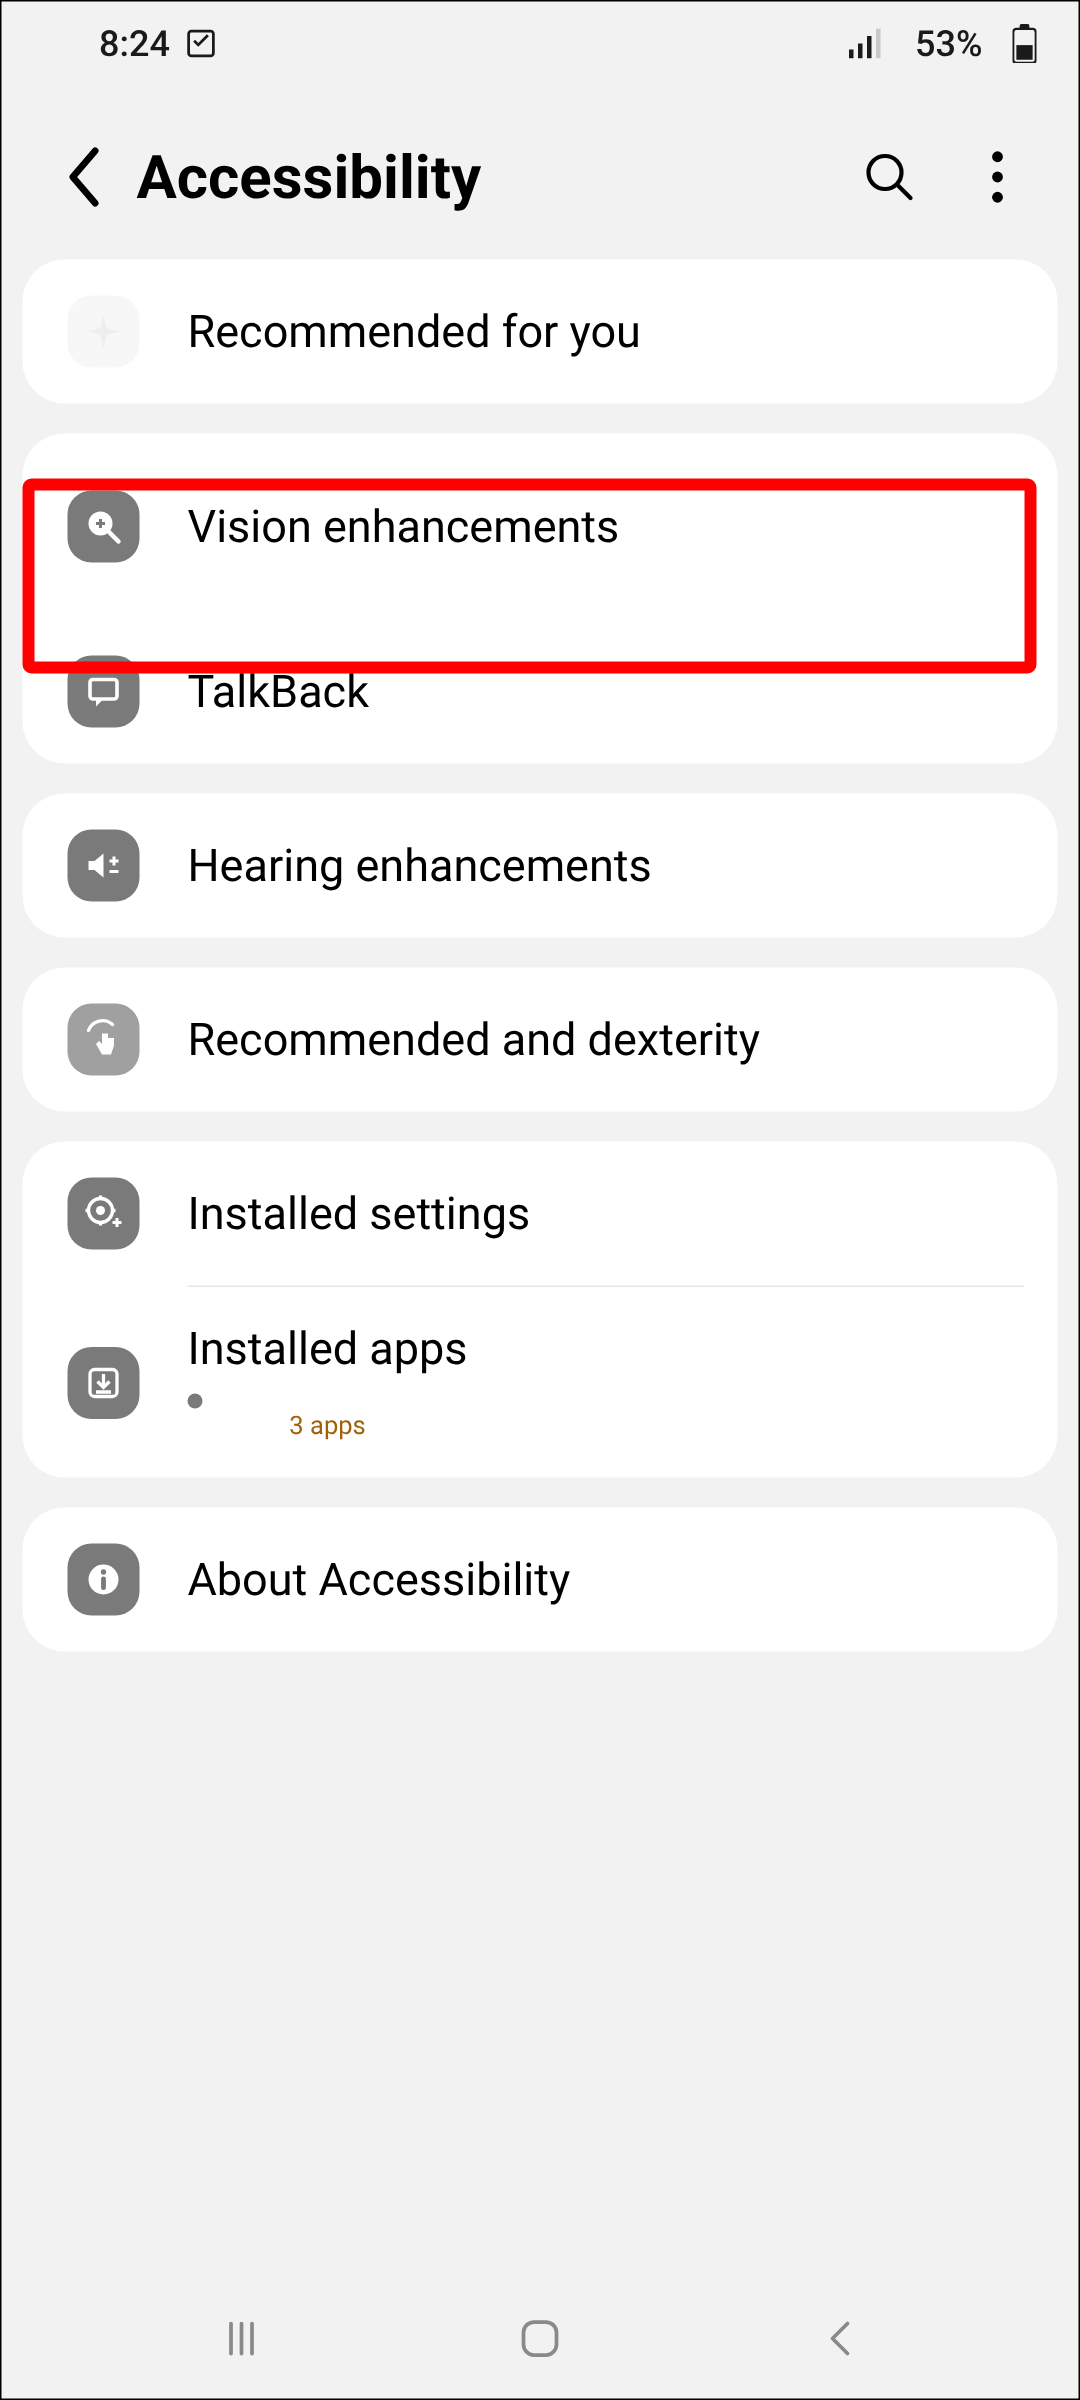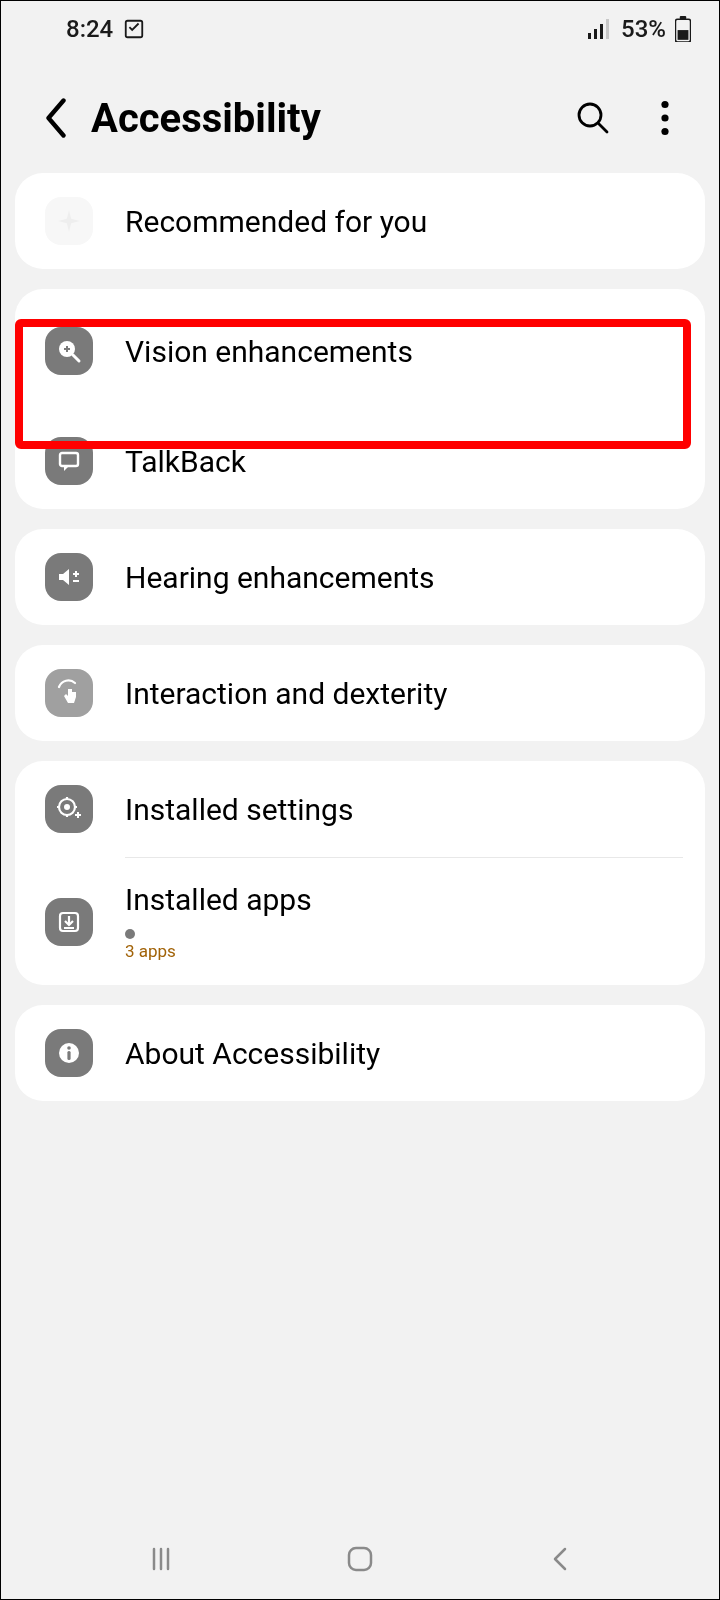--- a/index.html
+++ b/index.html
@@ -29,21 +29,21 @@
       margin-left: 17px;
     }
     .status-left {
       display: flex;
       align-items: center;
       gap: 10px;
     }
     .status-right {
       display: flex;
       align-items: center;
-      gap: 9px;
+      gap: 20px;
     }
     .header {
       display: flex;
       align-items: center;
       padding: 40px 30px 30px 30px;
     }
     .back-btn {
       width: 50px;
       height: 50px;
       display: flex;
@@ -102,20 +102,21 @@
     .squircle.light {
       background: #f7f7f7;
     }
     .squircle.faded {
       background: #a0a0a0;
     }
     .item-text {
       display: flex;
       flex-direction: column;
       gap: 2px;
+      text-align: center;
     }
     .item-label {
       font-size: 30px;
       color: #000;
       font-weight: 400;
     }
     .item-sub {
       font-size: 17px;
       color: #a16207;
     }
@@ -294,21 +295,21 @@
   <div class="list-item">
     <div class="item-icon">
       <div class="squircle faded">
         <svg width="28" height="28" viewBox="0 0 28 28">
             <path d="M4 8 A10 10 0 0 1 20 4" fill="none" stroke="#fff" stroke-width="2.2" stroke-linecap="round"></path>
             <path d="M13 10 L13 17 L11 15 L9 17 L13 24 L19 24 L21 18 L21 13 L17 13 L17 10 Z" fill="#fff"></path>
           </svg>
       </div>
     </div>
     <div class="item-text">
-        <span class="item-label">Interaction and dexterity</span>
+        <span class="item-label">Recommended and dexterity</span>
       </div>
   </div>
 </div>
 
 <div class="card">
   <div class="list-item">
     <div class="item-icon">
       <div class="squircle">
         <svg width="28" height="28" viewBox="0 0 28 28">
             <circle cx="12" cy="12" r="8" fill="none" stroke="#fff" stroke-width="2.2"></circle>

